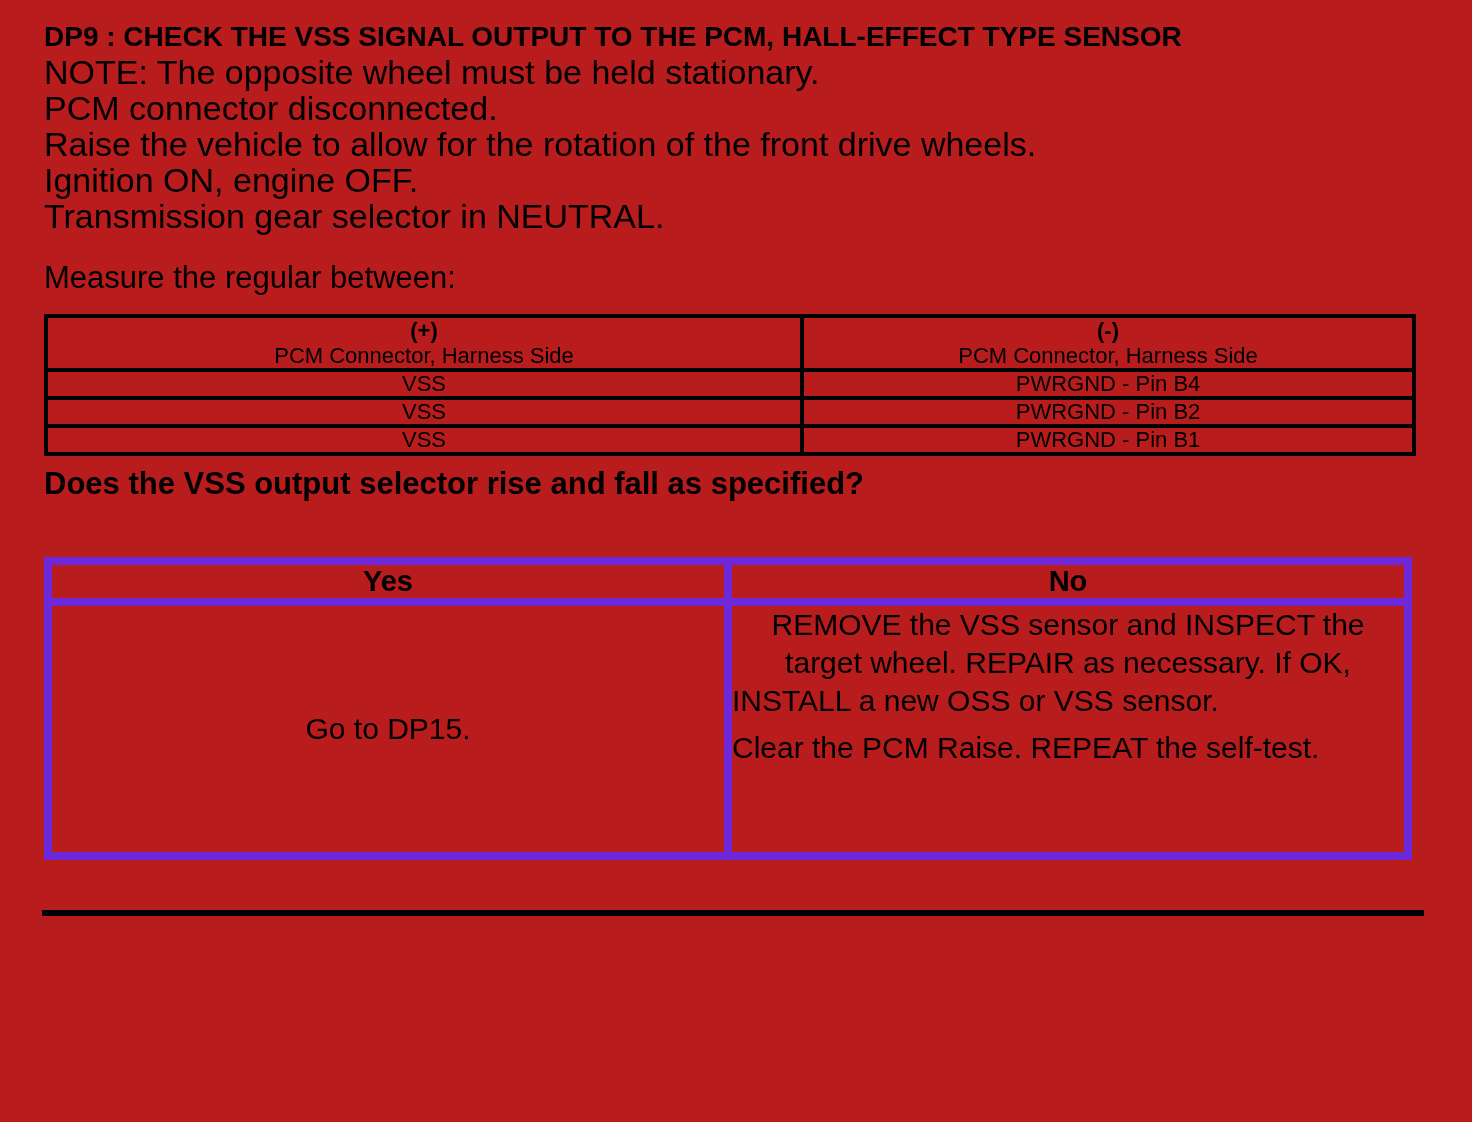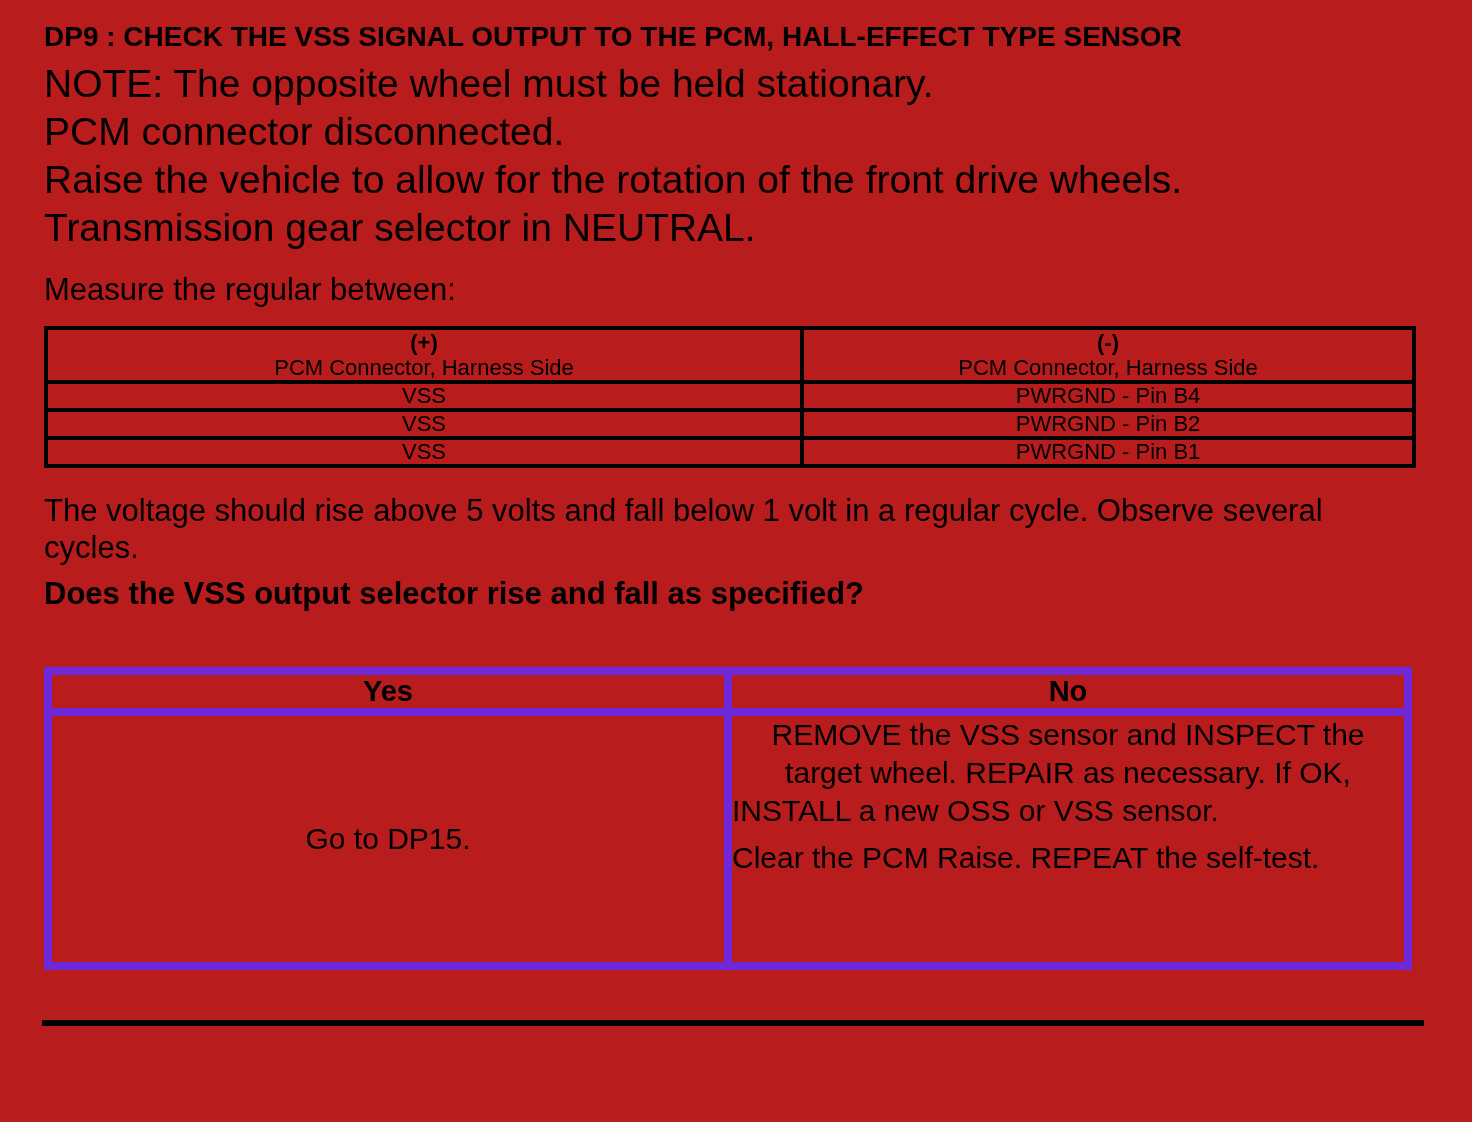--- a/index.html
+++ b/index.html
@@ -17,23 +17,22 @@
 
   .title {
     font-size: 28px;
     font-weight: 700;
     line-height: 34px;
     margin-top: 4px;
     white-space: nowrap;
   }
 
   .statement {
-    font-size: 39px;
+    font-size: 34px;
     line-height: 36px;
-    margin-top: 12px;
     white-space: nowrap;
   }
   .measure-label {
     font-size: 31px;
     line-height: 36px;
     margin-top: 26px;
     white-space: nowrap;
   }
 
   
@@ -110,20 +109,21 @@
 
 <div class="page">
   <div class="content">
 
     <div class="title">DP9 : CHECK THE VSS SIGNAL OUTPUT TO THE PCM, HALL-EFFECT TYPE SENSOR</div>
 
     <div>
       <div class="statement">NOTE: The opposite wheel must be held stationary.</div>
       <div class="statement">PCM connector disconnected.</div>
       <div class="statement">Raise the vehicle to allow for the rotation of the front drive wheels.</div>
+      <div class="statement">Ignition ON, engine OFF.</div>
       <div class="statement">Transmission gear selector in NEUTRAL.</div>
     </div>
 
     <div class="measure-label">Measure the regular between:</div>
 
     <table class="t1">
       <colgroup>
         <col class="col-plus">
         <col class="col-minus">
       </colgroup>
@@ -148,24 +148,20 @@
           <td>VSS</td>
           <td>PWRGND - Pin B2</td>
         </tr>
         <tr>
           <td>VSS</td>
           <td>PWRGND - Pin B1</td>
         </tr>
       </tbody>
     </table>
 
-    <div class="para">
-      <div>The voltage should rise above 5 volts and fall below 1 volt in a regular cycle. Observe several</div>
-      <div>cycles.</div>
-    </div>
 
     <div class="question">Does the VSS output selector rise and fall as specified?</div>
 
     <table class="t2">
       <thead>
         <tr>
           <th>Yes</th>
           <th>No</th>
         </tr>
       </thead>

